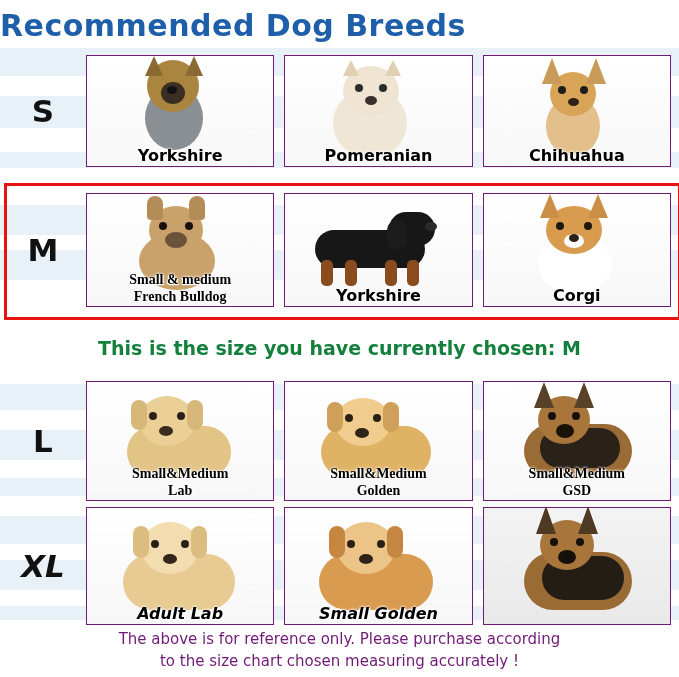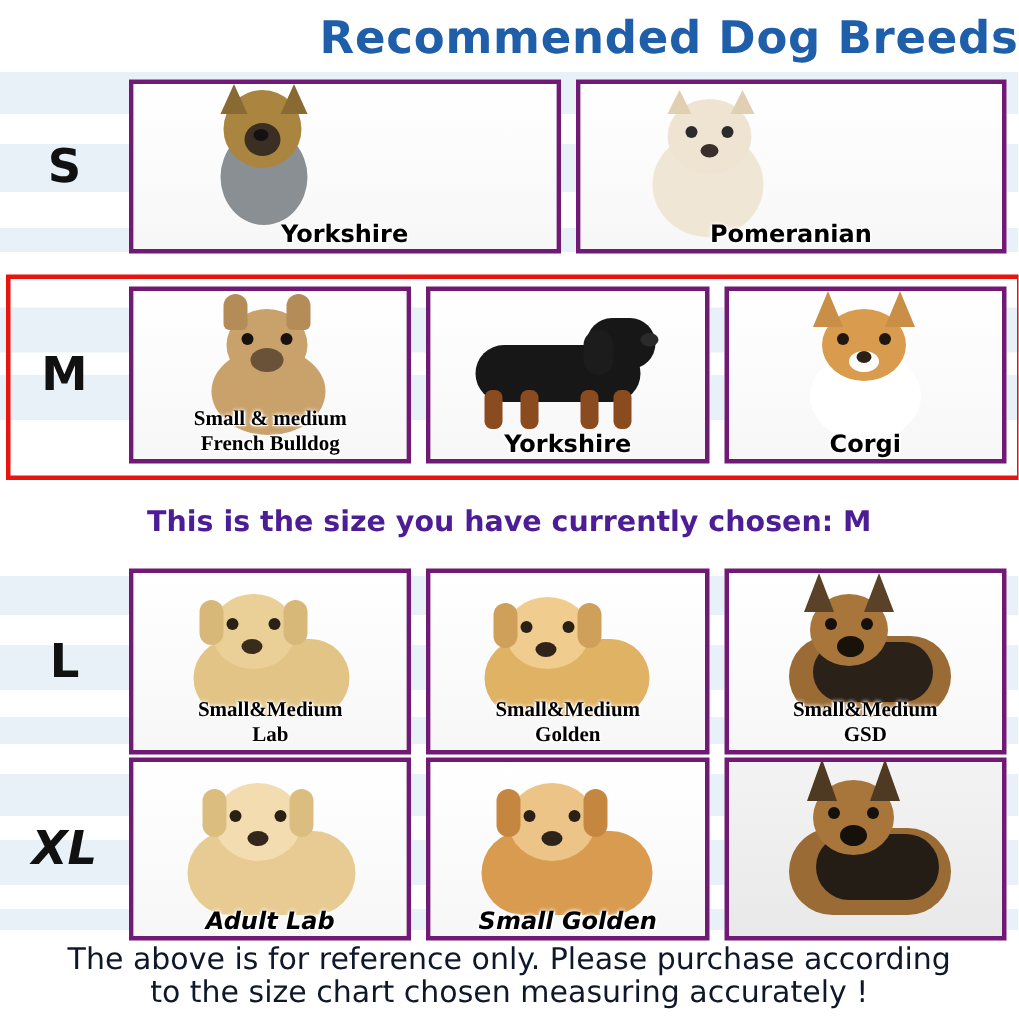--- a/index.html
+++ b/index.html
@@ -26,21 +26,21 @@
     left: 0;
     width: 679px;
     background: #e8f1f8;
     z-index: 0;
   }
   .title {
     position: absolute;
     top: 8px;
     left: 0;
     width: 679px;
-    text-align: right;
+    text-align: left;
     font-size: 30px;
     font-weight: bold;
     color: #1f5fa9;
     letter-spacing: 0.5px;
     z-index: 5;
     font-family: "DejaVu Sans", sans-serif;
   }
   .row {
     position: absolute;
     left: 0;
@@ -60,21 +60,21 @@
   .cards {
     display: flex;
     flex: 1 1 auto;
     gap: 10px;
     padding-right: 8px;
   }
   .card {
     position: relative;
     flex: 1 1 0;
     background: #ffffff;
-    border: 3px solid #701a75;
+    border: 1px solid #701a75;
     overflow: hidden;
   }
   .photo {
     position: absolute;
     left: 0;
     top: 0;
     width: 100%;
     height: 100%;
     overflow: hidden;
   }
@@ -104,30 +104,30 @@
     z-index: 6;
     pointer-events: none;
   }
   .chosen-note {
     position: absolute;
     left: 0;
     width: 679px;
     text-align: center;
     font-size: 19px;
     font-weight: bold;
-    color: #4c1d95;
+    color: #15803d;
     z-index: 5;
   }
   .footer-note {
     position: absolute;
     left: 0;
     width: 679px;
     text-align: center;
-    font-size: 20px;
-    color: #0f172a;
+    font-size: 15px;
+    color: #701a75;
     line-height: 22px;
     z-index: 5;
   }
   
   .dog {
     position: absolute;
     left: 0; top: 0; right: 0; bottom: 0;
   }
   .bg-soft {
     position: absolute; left:0; top:0; width:100%; height:100%;
@@ -188,20 +188,35 @@
             <div class="ear" style="left:58px;top:4px;width:0;height:0;border-left:8px solid transparent;border-right:8px solid transparent;border-bottom:16px solid #e0cfb2;"></div>
             <div class="ear" style="left:100px;top:4px;width:0;height:0;border-left:8px solid transparent;border-right:8px solid transparent;border-bottom:16px solid #e0cfb2;"></div>
             <div class="blob" style="left:70px;top:28px;width:8px;height:8px;background:#2b2b2b;"></div>
             <div class="blob" style="left:94px;top:28px;width:8px;height:8px;background:#2b2b2b;"></div>
             <div class="blob" style="left:80px;top:40px;width:12px;height:9px;background:#3a2f2a;"></div>
           </div>
         </div>
         <div class="caption">Pomeranian</div>
       </div>
 
+      <div class="card" style="height:110px;">
+        <div class="photo">
+          <div class="bg-soft"></div>
+          <div class="dog">
+            <div class="blob" style="left:62px;top:40px;width:54px;height:60px;background:#e2bf8b;"></div>
+            <div class="blob" style="left:66px;top:16px;width:46px;height:44px;background:#d8a458;"></div>
+            <div class="ear" style="left:58px;top:2px;width:0;height:0;border-left:10px solid transparent;border-right:10px solid transparent;border-bottom:26px solid #c99a58;"></div>
+            <div class="ear" style="left:102px;top:2px;width:0;height:0;border-left:10px solid transparent;border-right:10px solid transparent;border-bottom:26px solid #c99a58;"></div>
+            <div class="blob" style="left:74px;top:30px;width:8px;height:8px;background:#1d1d1d;"></div>
+            <div class="blob" style="left:96px;top:30px;width:8px;height:8px;background:#1d1d1d;"></div>
+            <div class="blob" style="left:84px;top:42px;width:11px;height:8px;background:#2c2119;"></div>
+          </div>
+        </div>
+        <div class="caption">Chihuahua</div>
+      </div>
 
     </div>
   </div>
 
   <div class="highlight-box" style="left:4px;top:183px;width:671px;height:131px;"></div>
 
   <div class="row" style="top:192px;height:116px;">
     <div class="row-label">M</div>
     <div class="cards">
 

